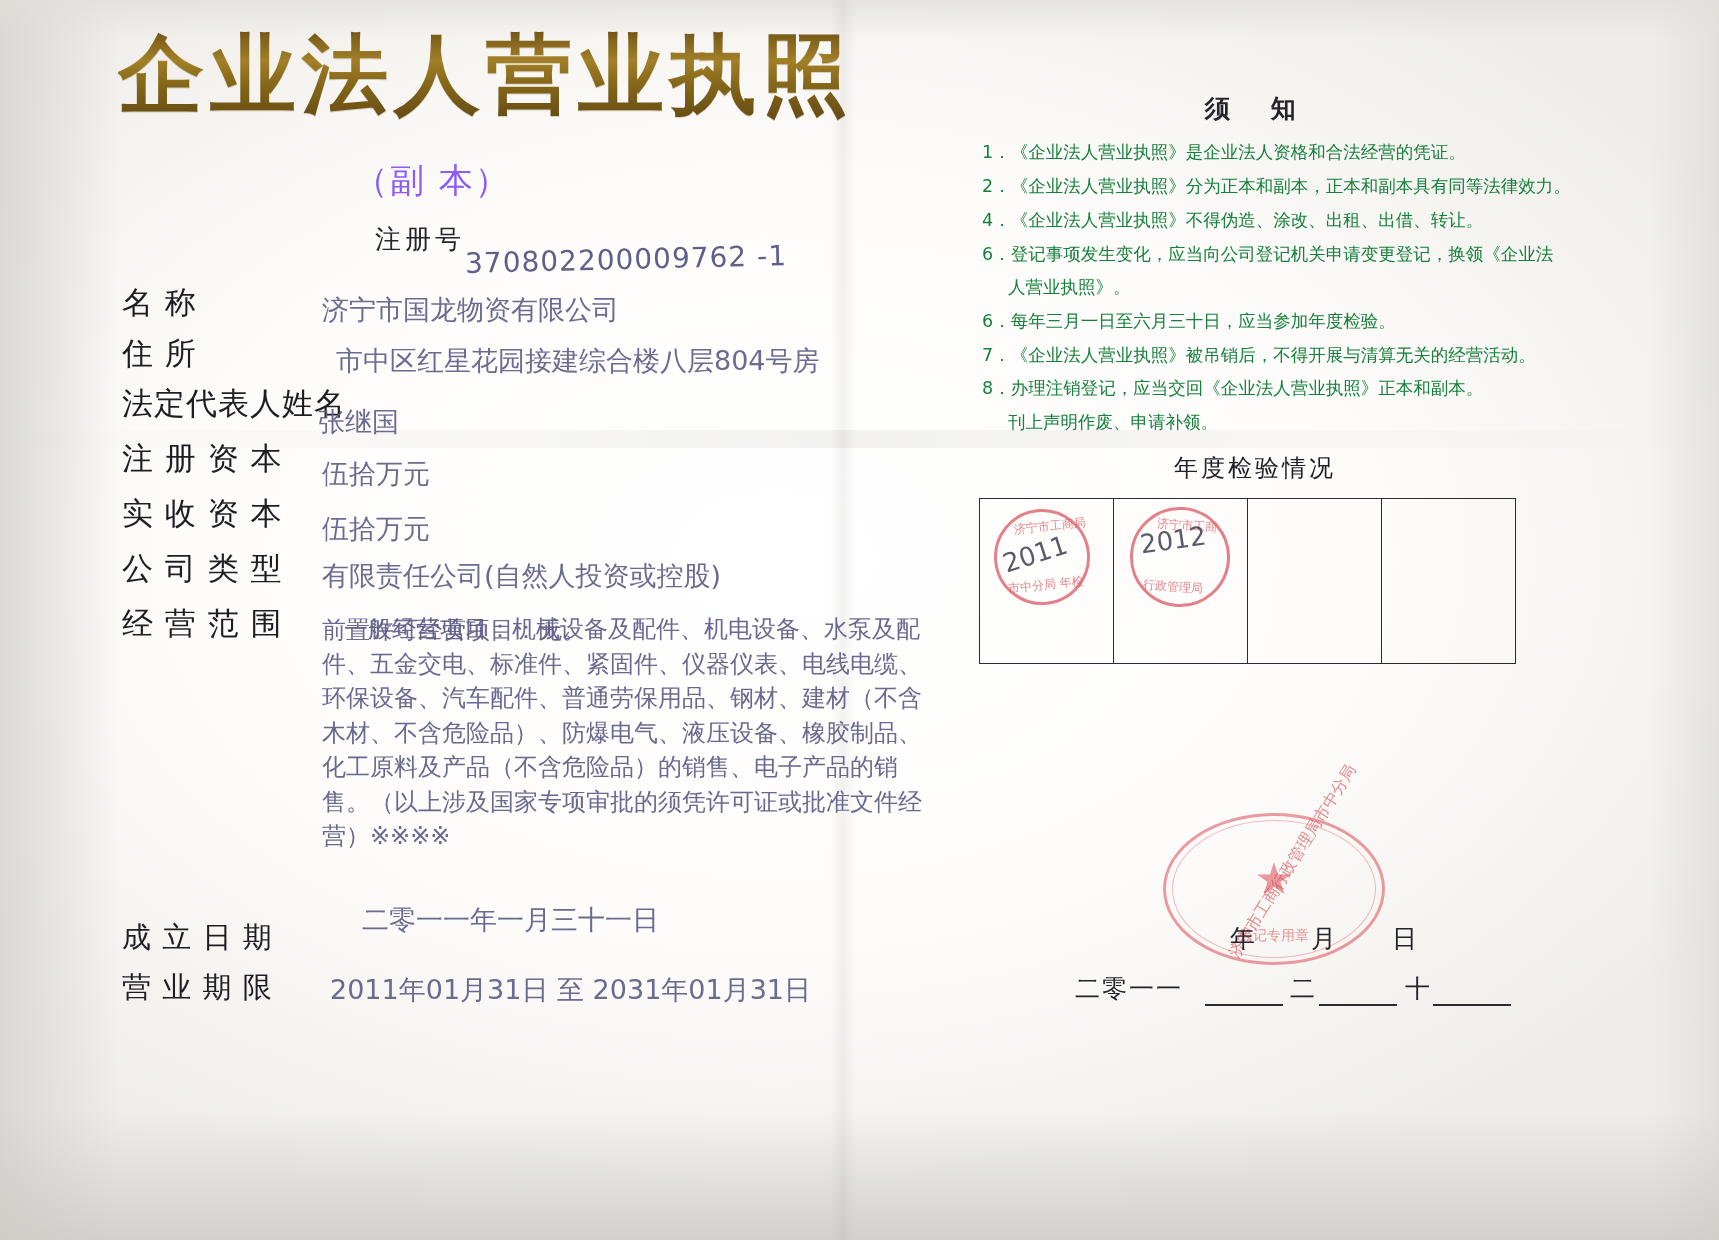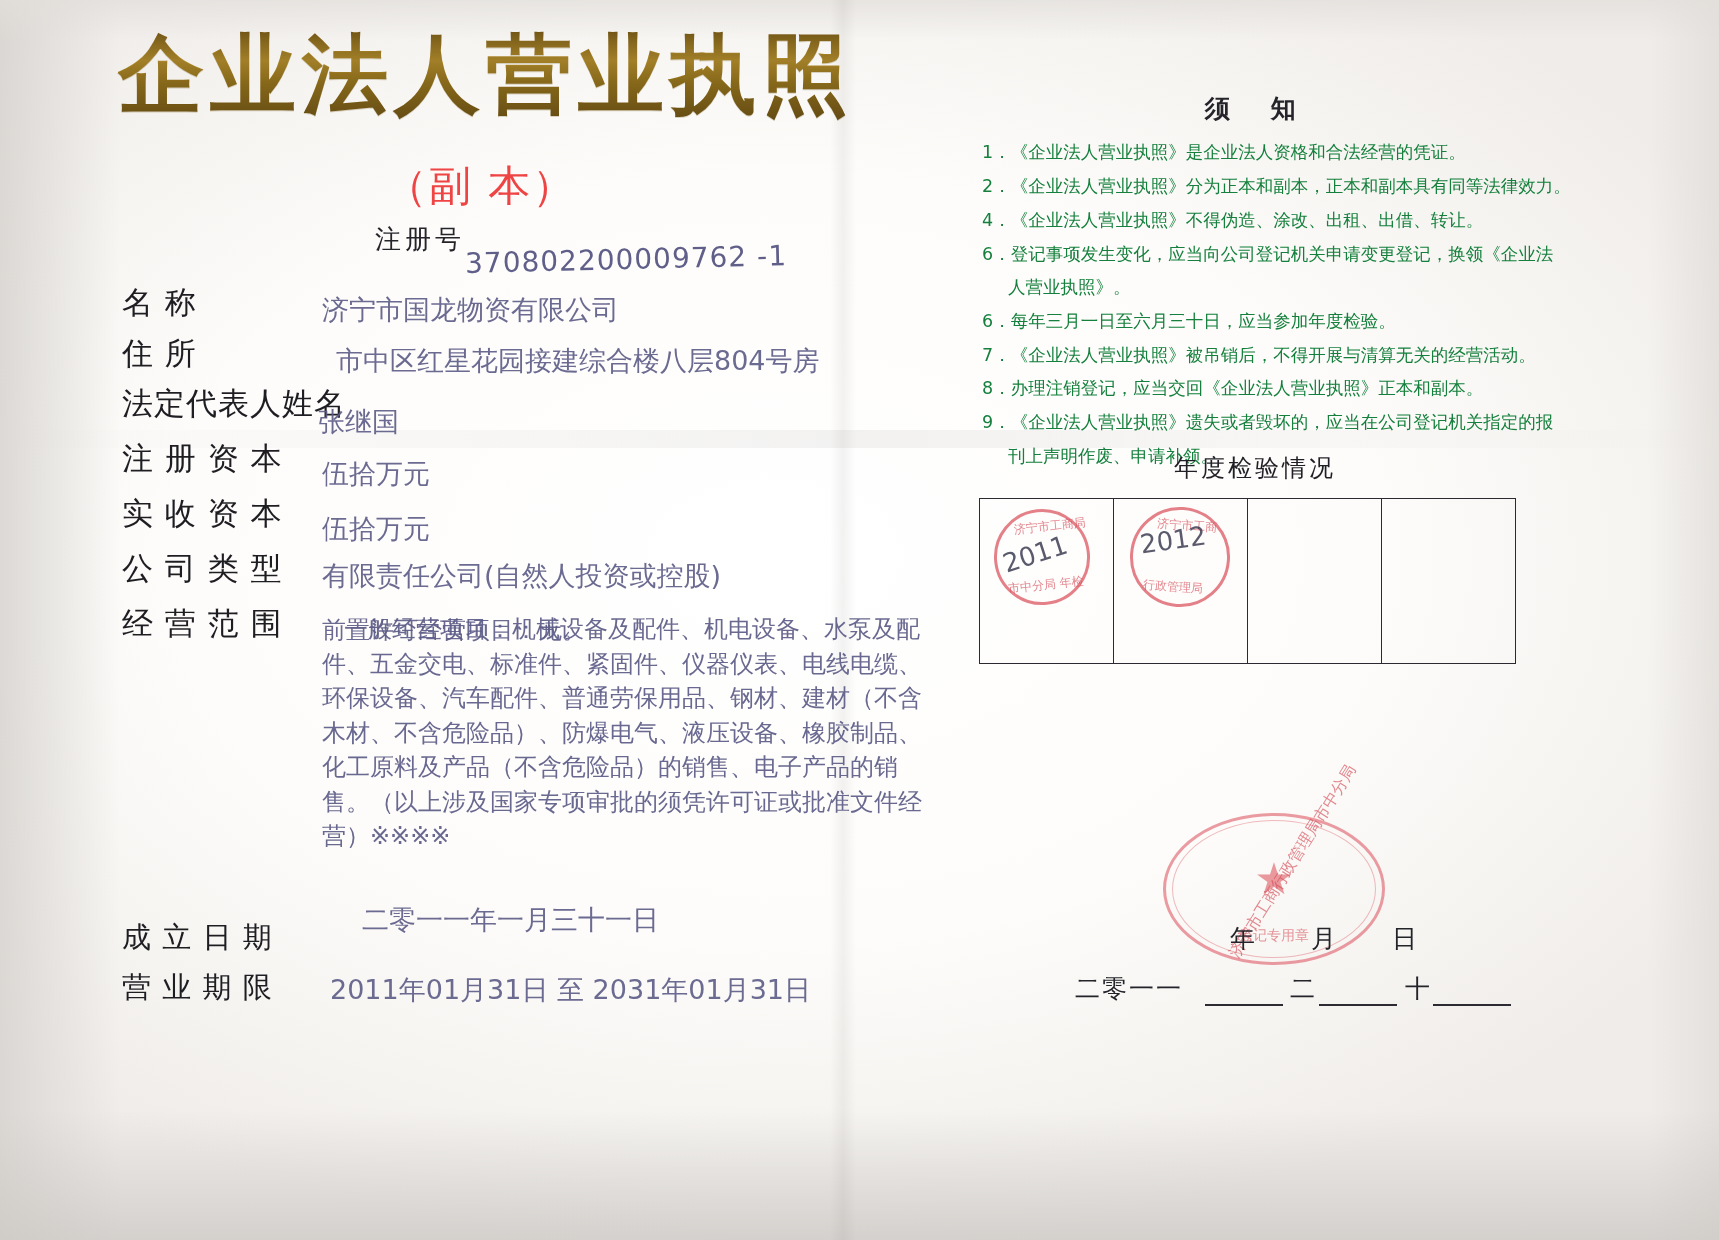--- a/index.html
+++ b/index.html
@@ -68,26 +68,26 @@
     color: #8a6b1d;
     background: linear-gradient(180deg, #6b4f12 0%, #b08a2b 35%, #8a6a18 60%, #5e4410 100%);
     -webkit-background-clip: text;
     background-clip: text;
     -webkit-text-fill-color: transparent;
     text-shadow: 0 1px 0 rgba(120,95,30,0.25);
     white-space: nowrap;
   }
   #subtitle {
     position: absolute;
-    left: 385px;
+    left: 354px;
     top: 158px;
     font-family: "DejaVu Serif", "Liberation Serif", serif;
-    font-size: 42px;
+    font-size: 34px;
     letter-spacing: 2px;
-    color: #ef4444;
+    color: #8b5cf6;
     white-space: nowrap;
   }
 
   
   #reg-label {
     position: absolute;
     left: 375px;
     top: 222px;
     font-family: "DejaVu Serif", "Liberation Serif", serif;
     font-size: 26px;
@@ -400,21 +400,20 @@
   <div id="notice-title">须    知</div>
   <div id="notice-list">
     <div class="item">1．《企业法人营业执照》是企业法人资格和合法经营的凭证。</div>
     <div class="item">2．《企业法人营业执照》分为正本和副本，正本和副本具有同等法律效力。</div>
     <div class="item">4．《企业法人营业执照》不得伪造、涂改、出租、出借、转让。</div>
     <div class="item">6．登记事项发生变化，应当向公司登记机关申请变更登记，换领《企业法</div>
     <div class="cont">人营业执照》。</div>
     <div class="item" style="margin-top:5px;">6．每年三月一日至六月三十日，应当参加年度检验。</div>
     <div class="item">7．《企业法人营业执照》被吊销后，不得开展与清算无关的经营活动。</div>
     <div class="item">8．办理注销登记，应当交回《企业法人营业执照》正本和副本。</div>
-    <div class="item">9．《企业法人营业执照》遗失或者毁坏的，应当在公司登记机关指定的报</div>
     <div class="cont">刊上声明作废、申请补领。</div>
   </div>
 
   <div id="annual-title">年度检验情况</div>
   <div id="annual-table">
     <div class="cell">
       <div class="stamp-round" style="left:14px; top:10px; width:96px; height:96px; transform:rotate(-6deg);">
         <div class="ring-text">
           <span style="left:20px; top:9px;">济宁市工商局</span>
           <span style="left:8px; bottom:9px;">市中分局 年检</span>

